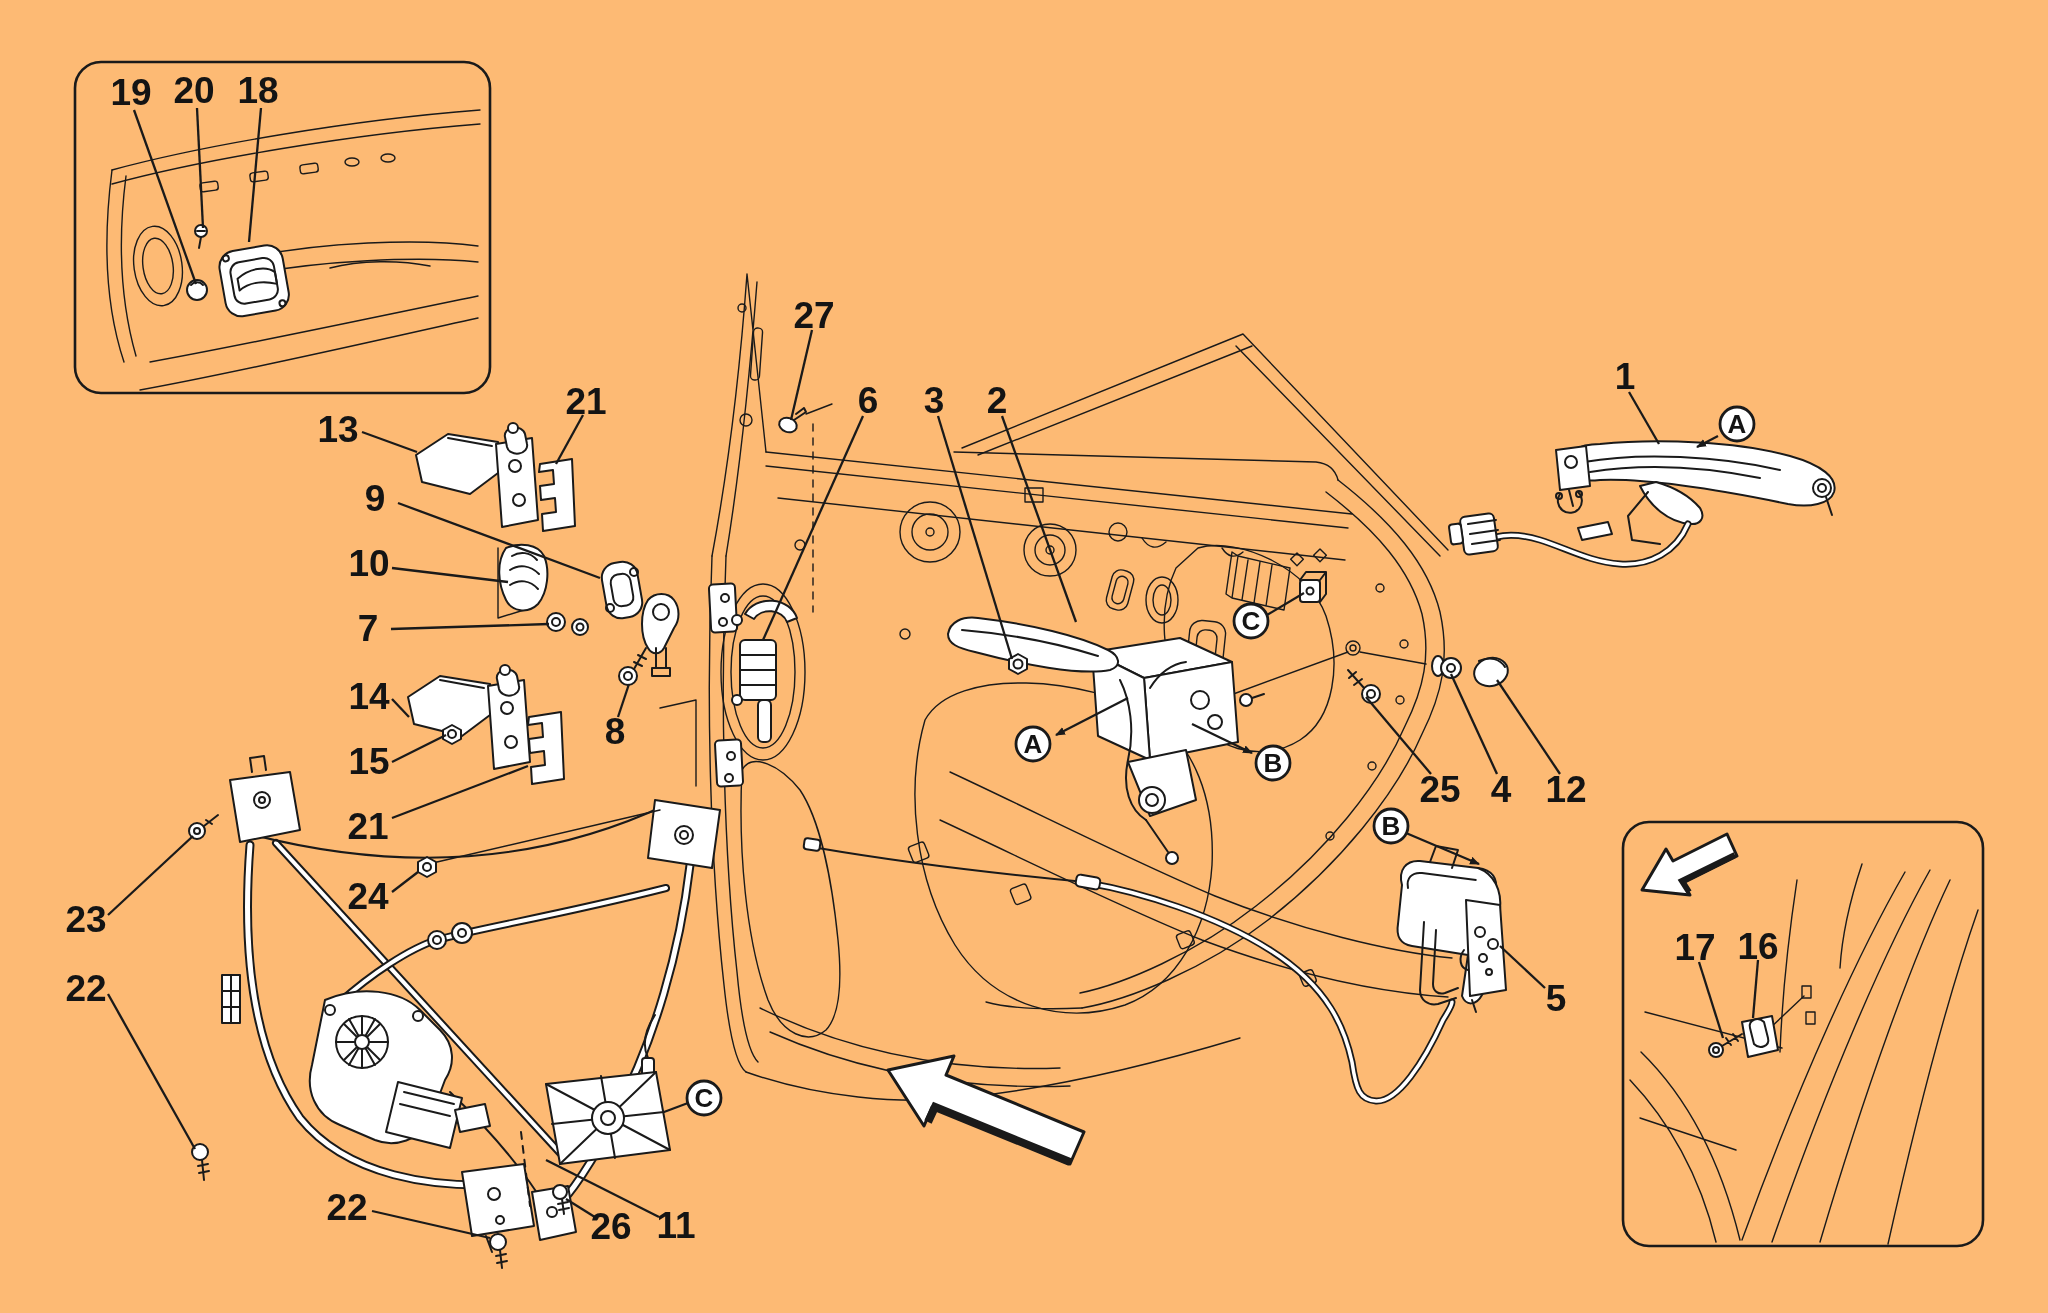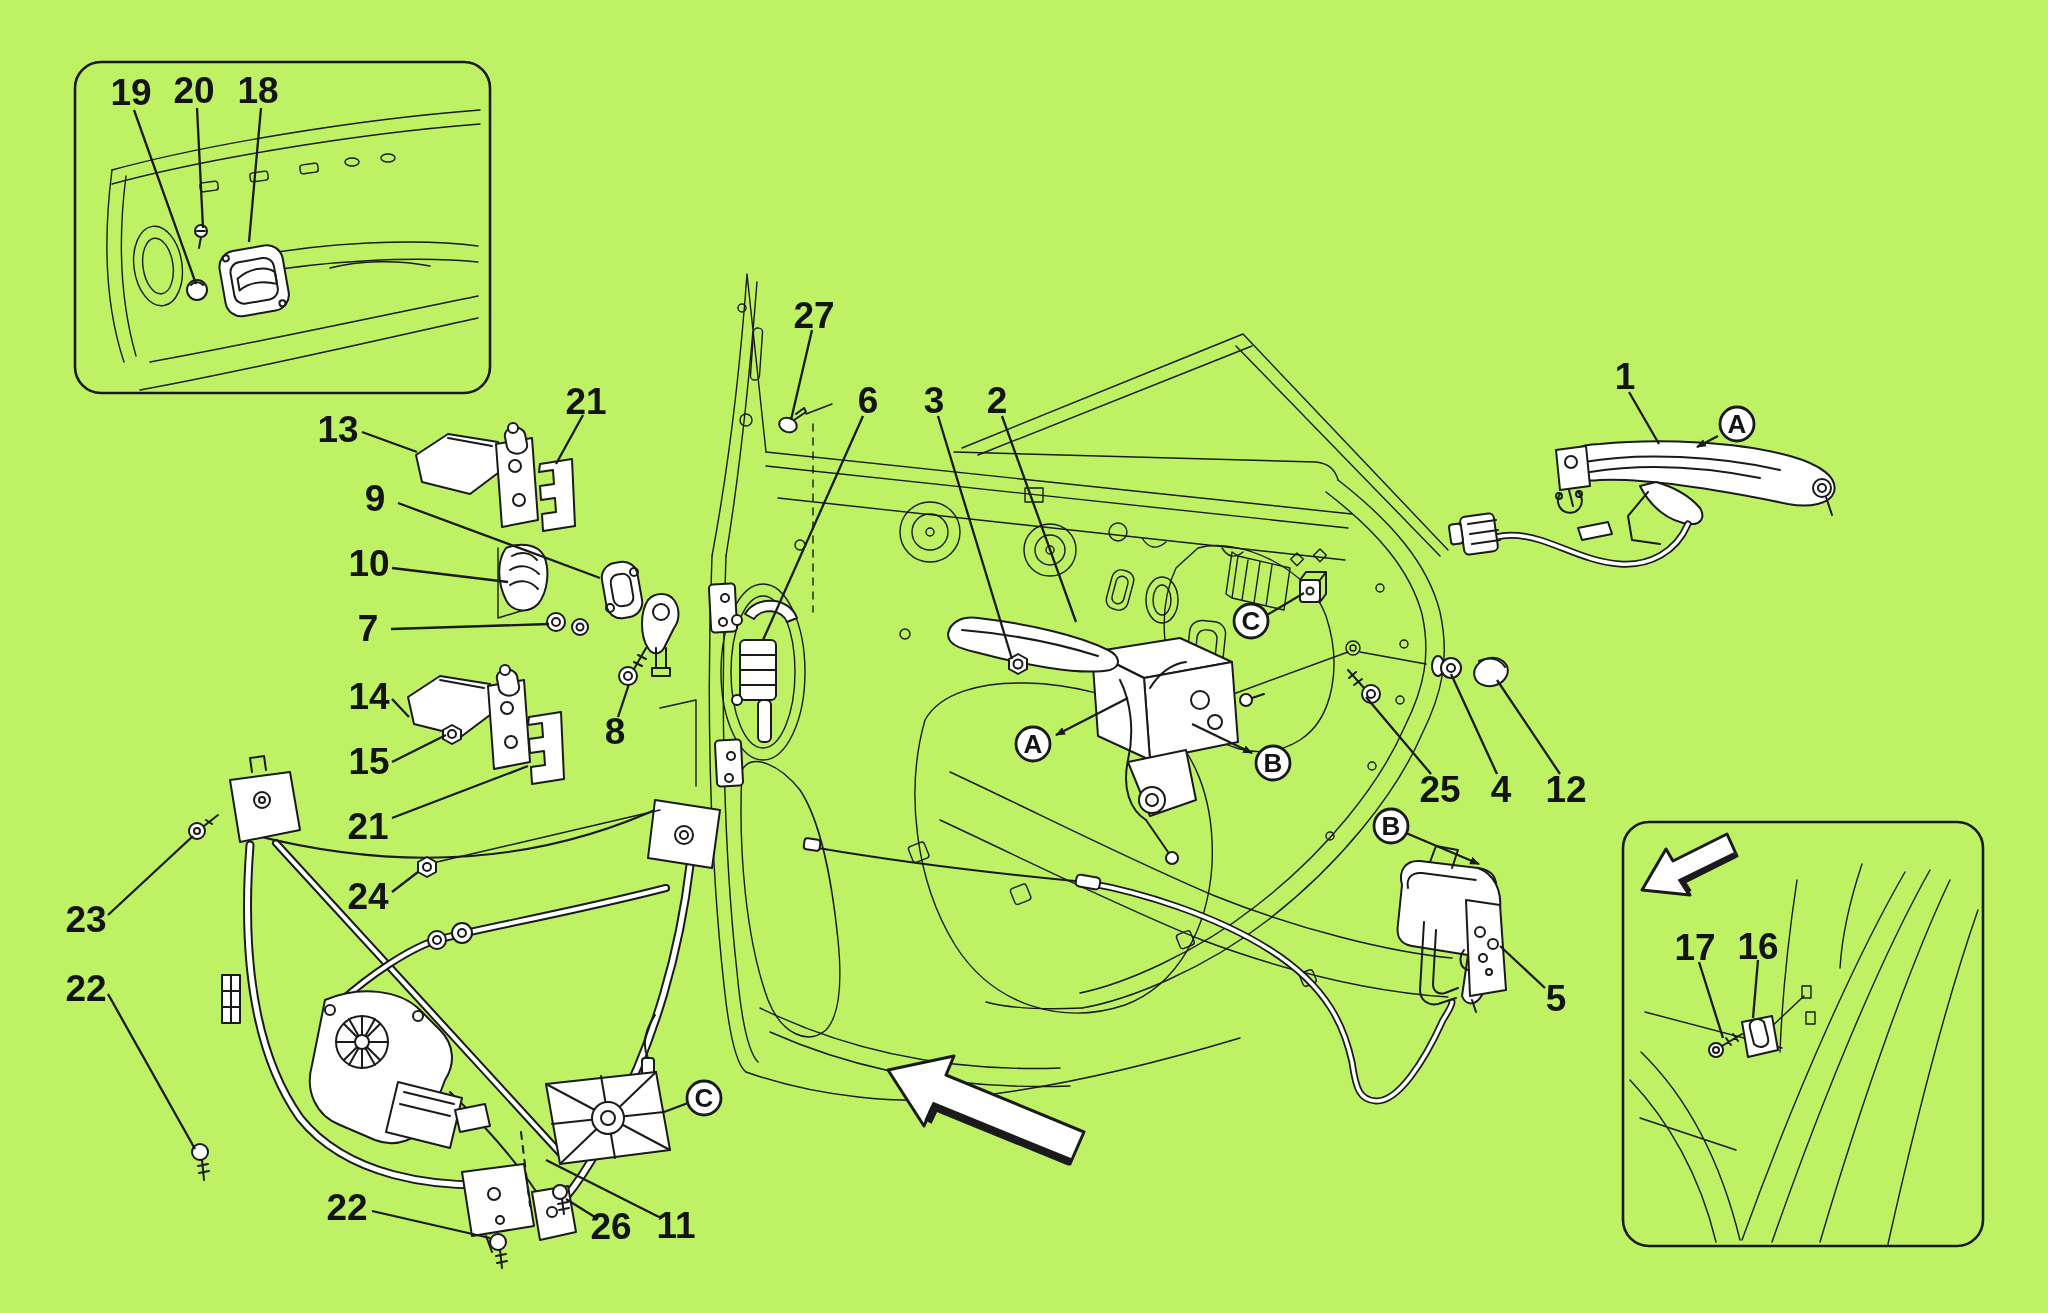--- a/index.html
+++ b/index.html
@@ -1,16 +1,16 @@
 <!DOCTYPE html>
 <html><head>
 <meta charset="utf-8">
 <style>
   html,body{margin:0;padding:0;background:#fff;}
-  .stage{position:relative;width:2048px;height:1313px;background:#bef264;overflow:hidden;}
+  .stage{position:relative;width:2048px;height:1313px;background:#fdba74;overflow:hidden;}
   svg{position:absolute;left:0;top:0;}
   svg text{font-family:"Liberation Sans","DejaVu Sans",sans-serif;font-weight:bold;fill:#141414;text-anchor:middle;}
   text.num{font-size:37px;}
   text.vletter{font-size:26px;}
   .art{stroke:#1a1a1a;fill:none;stroke-width:2;stroke-linecap:round;stroke-linejoin:round;}
   .thin{stroke-width:1.4;}
   .wf{fill:#ffffff;}
   .tube-o{stroke:#1a1a1a;stroke-width:9;fill:none;stroke-linecap:round;}
   .tube-i{stroke:#ffffff;stroke-width:5;fill:none;stroke-linecap:round;}
   .tube-o2{stroke:#1a1a1a;stroke-width:8;fill:none;stroke-linecap:round;}

